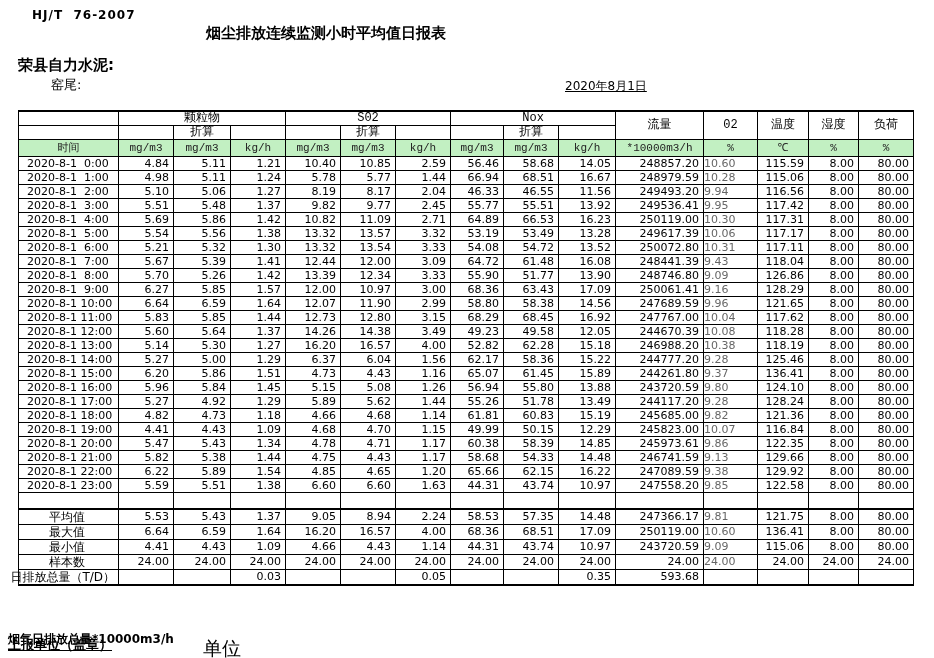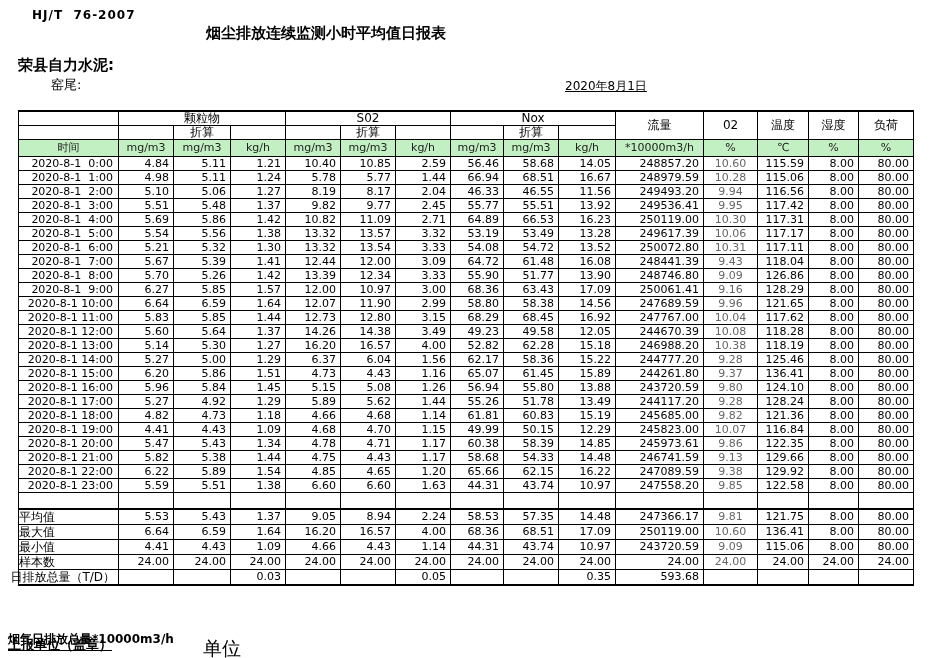--- a/index.html
+++ b/index.html
@@ -19,29 +19,29 @@
     border-collapse:collapse;table-layout:fixed;
     font-size:11px;
   }
   #report-table td,#report-table th{
     border:1px solid #000;
     height:13px;line-height:13px;
     padding:0;overflow:visible;white-space:pre;
     font-weight:normal;
   }
   #report-table{border-top:2px solid #000;border-bottom:2px solid #000;}
-  #report-table thead th{text-align:center;font-size:12px;}
+  #report-table thead th{text-align:center;font-size:12px;font-family:Liberation Mono, monospace;}
   #report-table tr.green-row th{
     background:var(--header-fill,#c2f0c2);
     height:16px;line-height:16px;font-size:11px;color:#222;
   }
   #report-table td.num{text-align:right;padding-right:4px;}
-  #report-table td.o2{text-align:center;color:#666;}
-  #report-table td.time{text-align:right;padding-right:5px;}
-  #report-table td.slabel{text-align:left;padding-right:3px;font-size:12px;position:relative;}
+  #report-table td.o2{color:#666;}
+  #report-table td.time{text-align:left;padding-right:5px;padding-left:8px;}
+  #report-table td.slabel{text-align:center;padding-right:3px;font-size:12px;position:relative;}
   #report-table tr.spacer td{height:15px;}
   #report-table tr.thick td{border-top:2px solid #000;}
   #report-table tr.summary td{height:14px;line-height:14px;}
   .overflow-label{position:absolute;right:3px;top:0;white-space:pre;}
 
   #flow-note{left:8px;top:631px;font-size:12px;font-weight:bold;}
   #report-unit{left:8px;top:636px;font-size:13px;font-weight:bold;text-decoration:underline;}
   #unit-label{left:203px;top:636px;font-size:19px;font-weight:normal;}
 </style>
 </head>

